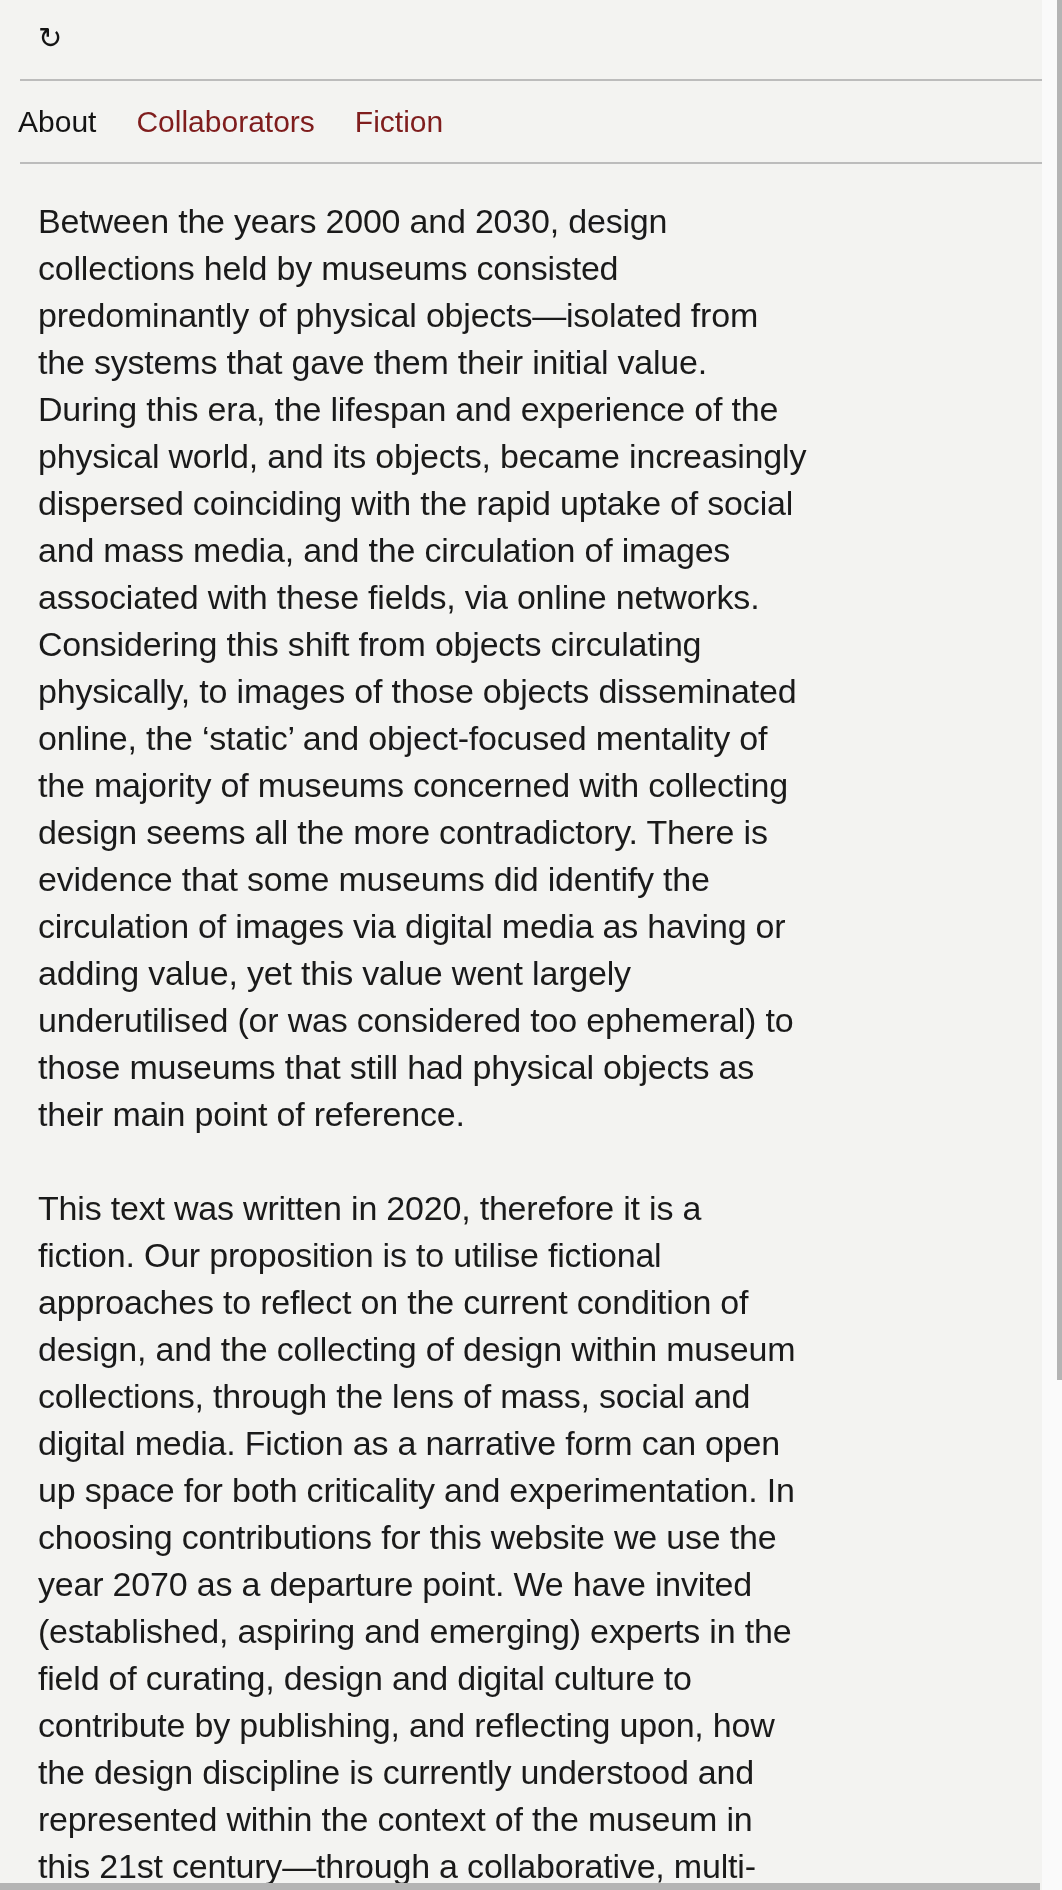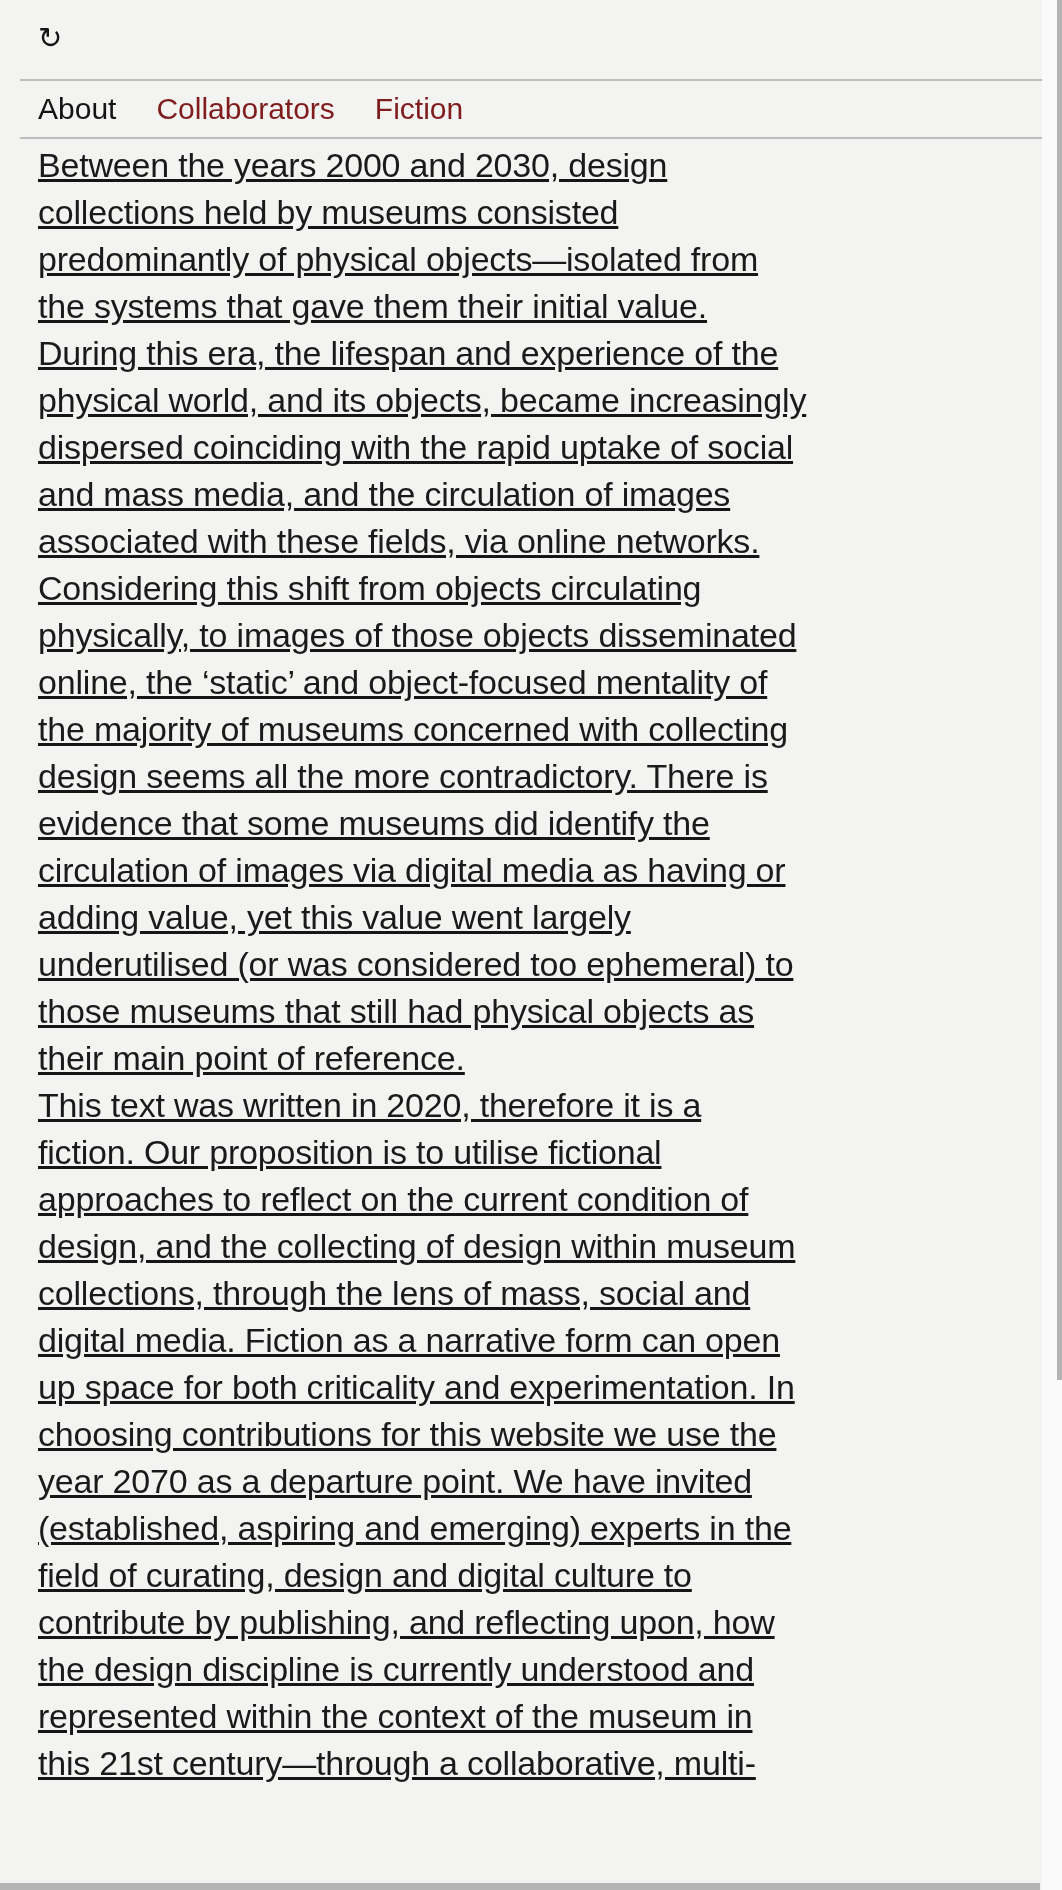--- a/index.html
+++ b/index.html
@@ -40,47 +40,46 @@
     white-space: nowrap;
   }
   .rule {
     border: none;
     border-top: 2px solid #bcbcbc;
     margin-left: 20px;
     margin-right: 0;
   }
   
   .site-nav {
-    height: 56px;
+    height: 81px;
     display: flex;
     align-items: center;
-    padding-left: 38px;
+    padding-left: 18px;
   }
   .nav-item {
     font-size: 30px;
     text-decoration: none;
     color: #7f1d1d;
     margin-right: 40px;
     white-space: nowrap;
     cursor: pointer;
   }
   .nav-item.active { color: #141414; }
   
   .content {
-    padding: 3px 30px 0 38px;
-    text-decoration: underline;
+    padding: 34px 30px 0 38px;
   }
   .content p {
     font-size: 34px;
     line-height: 47px;
     color: #1a1a1a;
     white-space: pre-line;
     letter-spacing: -0.2px;
   }
-  .content p + p { }
+  .content p + p { margin-top: 47px; }
   
   .v-scroll-track {
     position: fixed;
     top: 0; right: 0;
     width: 20px; height: 1890px;
     background: #fafafa;
   }
   .v-scroll-thumb {
     position: absolute;
     top: 0; right: 0;

